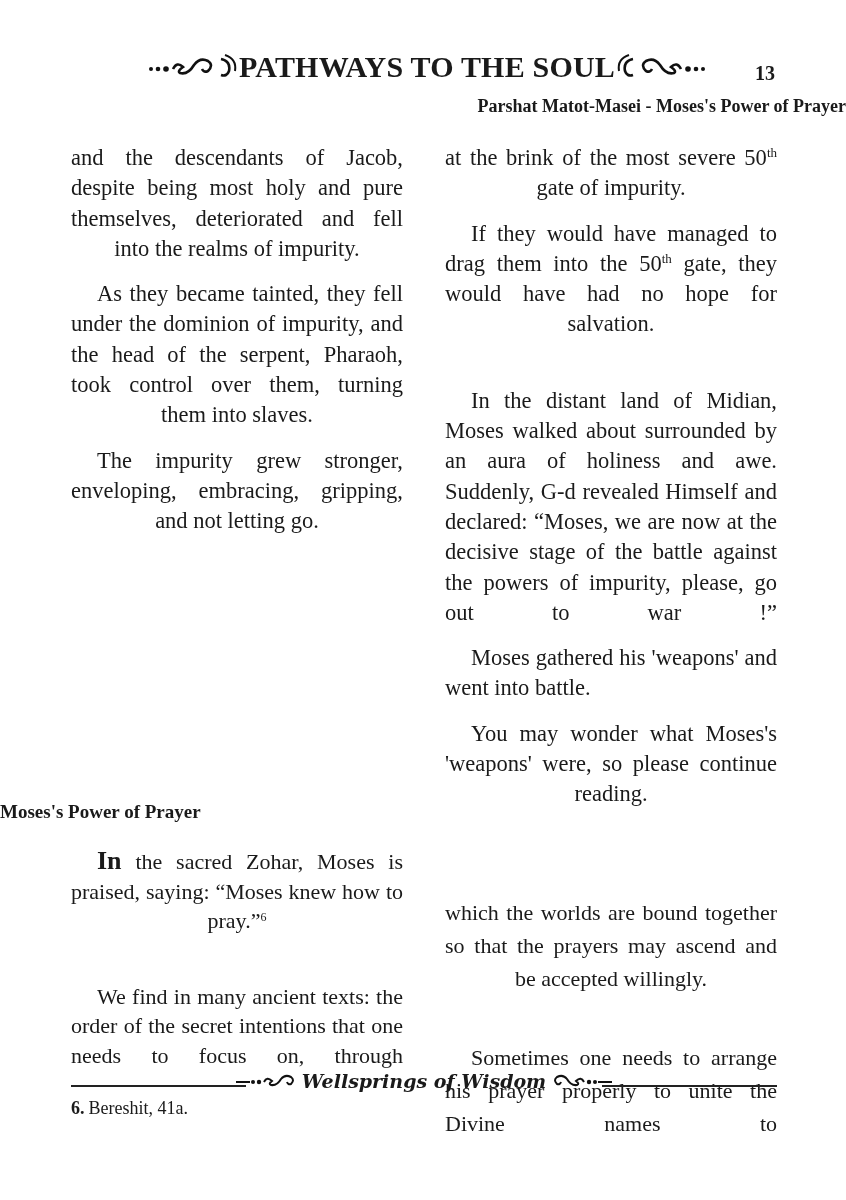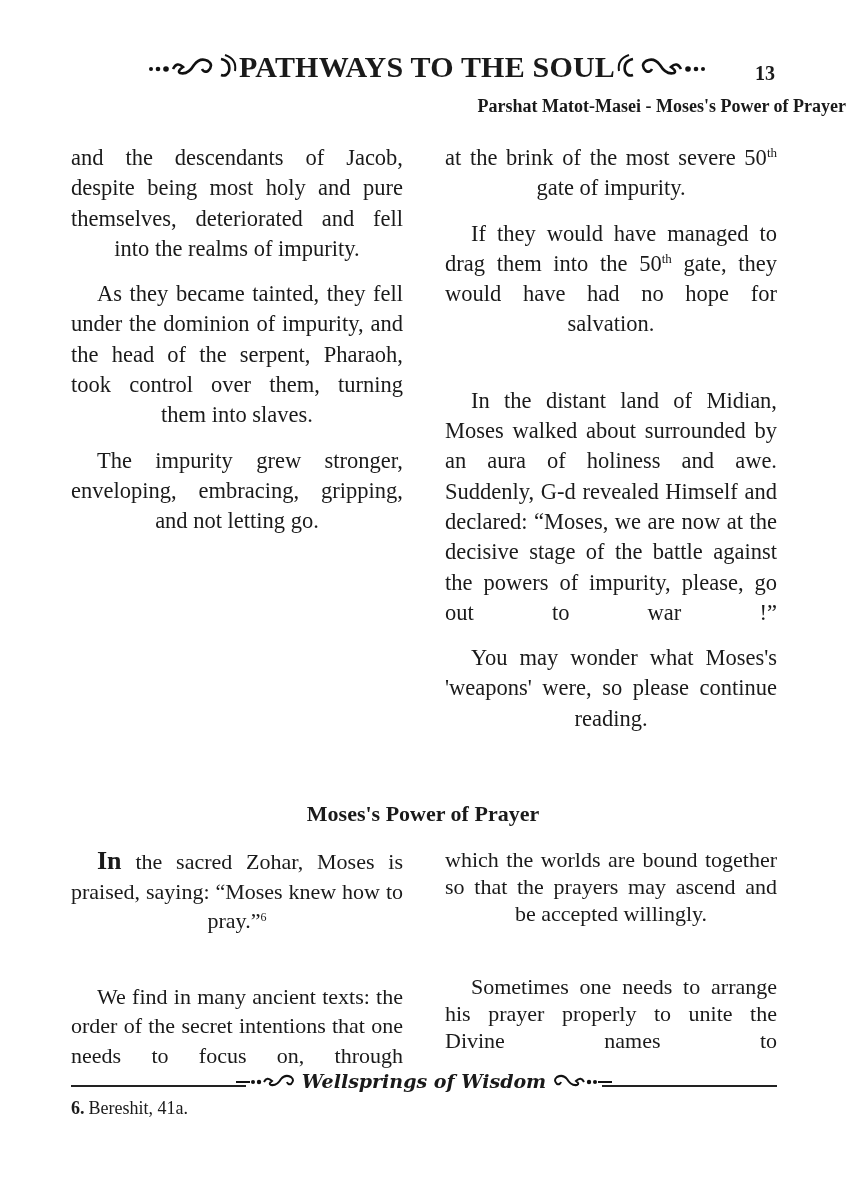--- a/index.html
+++ b/index.html
@@ -19,25 +19,25 @@
   .col p { margin: 0 0 15px 0; text-align: justify; text-align-last: center; text-indent: 26px; }
   .col p.cont { text-indent: 0; }
   .col p.noend { text-align-last: justify; margin-top: 46px; }
   .col p.noend-left { text-align-last: left; }
   sup { font-size: 13px; line-height: 0; vertical-align: 8px; }
   .fnref { font-size: 12px; vertical-align: 7px; line-height: 0; }
 
   .col-left-top { left: 71px; top: 143px; }
   .col-right-top { left: 445px; top: 143px; }
 
-  .section-heading { position: absolute; top: 801px; left: 0; width: 846px; text-align: center;
-                     font-weight: bold; font-size: 22px; }
+  .section-heading { position: absolute; top: 801px; left: 0; width: 846px; 
+                     font-weight: bold; font-size: 19px; }
 
   .col-left-bot { left: 71px; top: 846px; font-size: 22px; line-height: 29.5px; }
-  .col-right-bot { left: 445px; top: 846px; font-size: 22px; line-height: 27px; }
+  .col-right-bot { left: 445px; top: 896px; font-size: 22px; line-height: 33px; }
   .col-left-bot p, .col-right-bot p { margin-bottom: 16px; }
   .dropcap { font-weight: bold; font-size: 26px; }
 
   .footer-rule { position: absolute; top: 1076px; left: 71px; width: 706px; height: 20px; }
   .footer-line { position: absolute; top: 9px; height: 1.5px; background: #222; }
   .footer-line.left { left: 0; width: 175px; }
   .footer-line.right { right: 0; width: 175px; }
   .footer-label { position: absolute; left: 0; width: 706px; top: -6px; text-align: center;
                   font-family: "DejaVu Serif", serif; font-style: italic; font-weight: bold; font-size: 19px;
                   display: flex; align-items: flex-start; justify-content: center; gap: 4px; }
@@ -78,20 +78,21 @@
 <div class="col col-left-top">
   <p class="cont">and the descendants of Jacob, despite being most holy and pure themselves, deteriorated and fell into the realms of impurity.</p>
   <p>As they became tainted, they fell under the dominion of impurity, and the head of the serpent, Pharaoh, took control over them, turning them into slaves.</p>
   <p>The impurity grew stronger, enveloping, embracing, gripping, and not letting go.</p>
 </div>
 
 <div class="col col-right-top">
   <p class="cont"><span>at the brink of the most severe 50</span><sup>th</sup><span> gate of impurity.</span></p>
   <p><span>If they would have managed to drag them into the 50</span><sup>th</sup><span> gate, they would have had no hope for salvation.</span></p>
   <p class="noend">In the distant land of Midian, Moses walked about surrounded by an aura of holiness and awe. Suddenly, G-d revealed Himself and declared: “Moses, we are now at the decisive stage of the battle against the powers of impurity, please, go out to war !”</p>
+  <p class="noend-left">Moses gathered his 'weapons' and went into battle.</p>
   <p>You may wonder what Moses's 'weapons' were, so please continue reading.</p>
 </div>
 
 <div class="section-heading">Moses's Power of Prayer</div>
 
 <div class="col col-left-bot">
   <p><span class="dropcap">In</span><span> the sacred Zohar, Moses is praised, saying: “Moses knew how to pray.”</span><span class="fnref">6</span></p>
   <p class="noend">We find in many ancient texts: the order of the secret intentions that one needs to focus on, through</p>
 </div>
 

